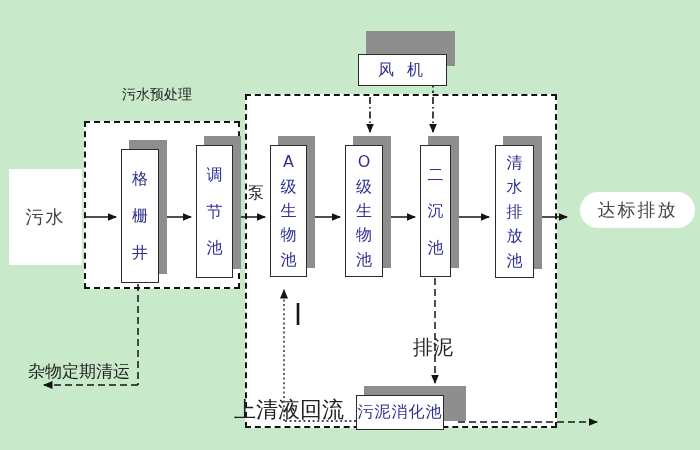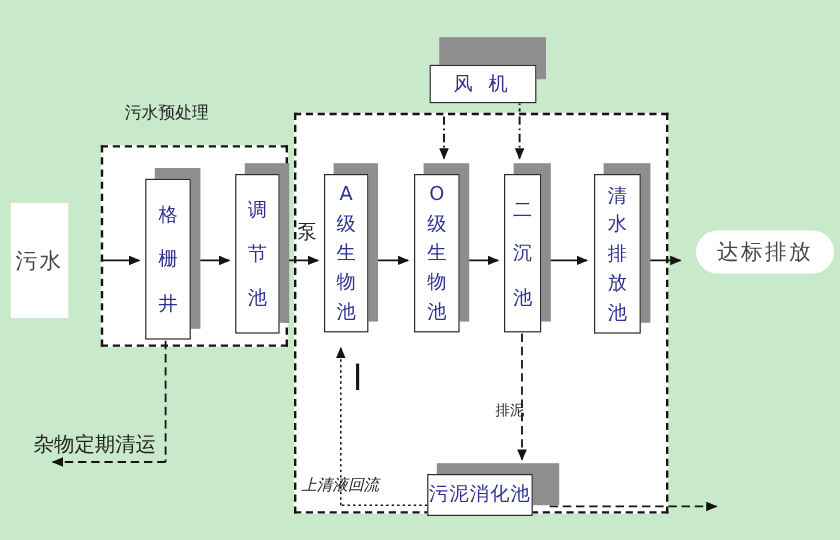--- a/index.html
+++ b/index.html
@@ -144,26 +144,26 @@
       </div>
   </div>
 
   <div class="hnode" style="left:358px; top:40px; width:89px; height:32px; font-size:16px; letter-spacing:4px;margin-top:14px;">
     <span>风 机</span>
   </div>
   <div class="hnode" style="left:356px; top:395px; width:88px; height:35px; font-size:16px; letter-spacing:1px;">
     <span>污泥消化池</span>
   </div>
 
-  <div class="chip" style="left:9px; top:169px; width:48px; height:96px; font-size:18px;">
+  <div class="chip" style="left:9px; top:169px; width:73px; height:96px; font-size:18px;">
     <span>污水</span>
   </div>
   <div class="chip" style="left:580px; top:192px; width:115px; height:36px; font-size:18px;border-radius:18px;">
     <span>达标排放</span>
   </div>
 
-  <div class="lbl" style="left:104px; top:87px;  font-size:14px;">污水预处理</div>
+  <div class="lbl" style="left:122px; top:87px;  font-size:14px;">污水预处理</div>
   <div class="lbl" style="left:248px; top:184px; font-size:16px;">泵</div>
   <div class="lbl" style="left:28px;  top:362px; font-size:17px;text-align:center;">杂物定期清运</div>
-  <div class="lbl" style="left:251px; top:398px; font-size:13px;font-style:italic;">上清液回流</div>
-  <div class="lbl" style="left:413px; top:336px; font-size:12px;">排泥</div>
+  <div class="lbl" style="left:234px; top:398px; font-size:22px;">上清液回流</div>
+  <div class="lbl" style="left:413px; top:336px; font-size:20px;">排泥</div>
 
 </div>
 
 </body></html>

